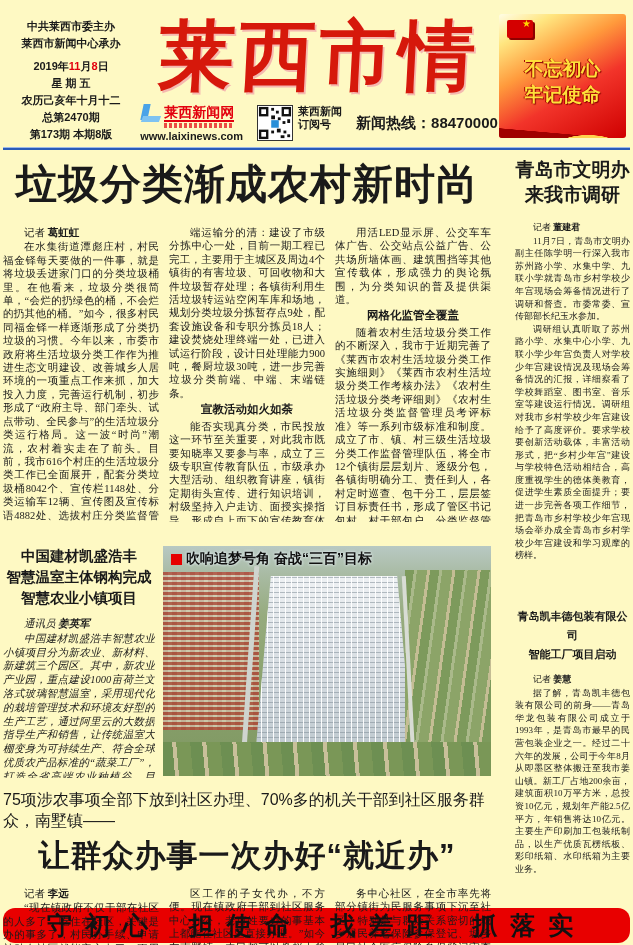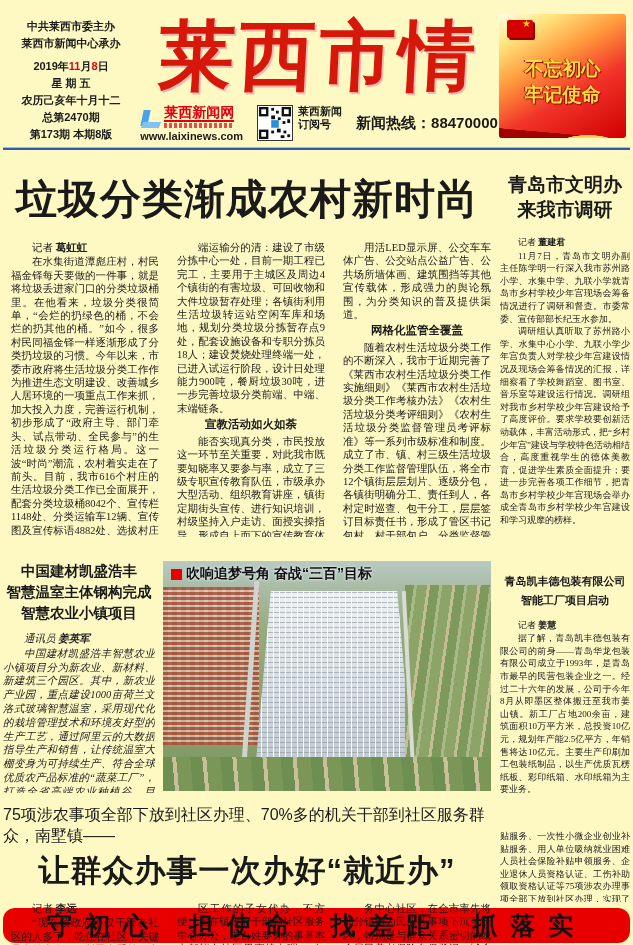--- a/index.html
+++ b/index.html
@@ -9,48 +9,48 @@
   
   .masthead { display:flex; height:146px; padding-top:10px; }
   .pub-info { width:136px; text-align:center; font-family:"Liberation Sans","DejaVu Sans",sans-serif; font-weight:bold; font-size:11px; line-height:17px; padding-top:8px; }
   .pub-info .sp { margin-top:6px; }
   .red { color:#e3000e; }
   .num { font-family:"Liberation Sans","DejaVu Sans",sans-serif; }
   .mast-center { width:360px; display:flex; flex-direction:column; align-items:center; }
   .mast-title { font-family:"DejaVu Serif","Liberation Serif",serif; font-weight:bold; font-size:76px; line-height:92px; color:#d6180b; letter-spacing:4px; transform:skewX(-3deg); text-shadow:2px 2px 0 #f5b9b0; white-space:nowrap; }
   .mast-sub { display:flex; align-items:center; margin-top:2px; width:100%; justify-content:center; gap:14px; }
   .logo-block { text-align:center; }
-  .logo-row { display:flex; align-items:flex-end; gap:4px; }
+  .logo-row { display:flex; align-items:flex-start; gap:4px; }
   .logo-l { width:20px; height:18px; position:relative; }
   .logo-l:before { content:""; position:absolute; left:2px; top:0; width:7px; height:16px; background:#4aa3e8; transform:skewX(-12deg); }
   .logo-l:after { content:""; position:absolute; left:2px; bottom:0; width:18px; height:6px; background:#7ec3f2; transform:skewX(-20deg); }
   .logo-name { color:#e3000e; font-family:"Liberation Sans","DejaVu Sans",sans-serif; font-weight:bold; font-size:14px; border-bottom:2px solid #e3000e; line-height:16px; }
   .logo-strip { height:5px; width:70px; margin:1px auto 0; background:repeating-linear-gradient(90deg,#e3000e 0 3px,transparent 3px 5px); opacity:.7; }
   .logo-url { font-family:"Liberation Sans","DejaVu Sans",sans-serif; font-weight:bold; font-size:11px; margin-top:2px; }
   .qr-block { display:flex; align-items:flex-start; gap:5px; }
   .qr { width:36px; height:36px; background:#fff; border:1px solid #333; position:relative; }
   .qr-label { font-family:"Liberation Sans","DejaVu Sans",sans-serif; font-weight:bold; font-size:11px; line-height:13px; }
   .hotline { font-family:"Liberation Sans","DejaVu Sans",sans-serif; font-weight:bold; font-size:15px; white-space:nowrap; }
   .slogan-box { width:127px; height:124px; margin-top:4px; border-radius:3px; position:relative; overflow:hidden;
     background:linear-gradient(150deg,#fffde6 0%,#ffe680 16%,#ff9a3c 38%,#f2342a 62%,#cf0000 100%); }
   .slogan-text { position:absolute; top:42px; width:100%; text-align:center; font-family:"Liberation Sans","DejaVu Sans",sans-serif; font-weight:bold; font-size:19px; line-height:26px; color:#ffe03a; text-shadow:1px 1px 1px #8e0000, -1px 0 #a80000; }
   .book-icon { position:absolute; top:6px; left:8px; width:26px; height:18px; background:#d40000; border-radius:2px; box-shadow:2px 2px 0 #8e0000; }
   .book-icon:after { content:"★"; position:absolute; right:2px; top:-2px; color:#ffd700; font-size:10px; }
   .slogan-deco { position:absolute; bottom:-6px; left:0; width:100%; height:28px; background:radial-gradient(ellipse at 70% 100%, #ffd24d 0 22%, transparent 23%), linear-gradient(5deg,#a00000 40%, transparent 41%); }
   .blue-rule { height:3px; background:#2a5bb8; border-top:1px solid #9db9e6; margin-top:1px; }
 
   
-  .main { display:flex; padding-top:16px; gap:9px; height:752px; }
+  .main { display:flex; padding-top:1px; gap:24px; height:752px; }
   .left-area { width:488px; }
   .sidebar { width:130px; overflow:hidden; }
 
   
   .lead-head { font-family:"Liberation Sans","DejaVu Sans",sans-serif; font-weight:bold; font-size:41px; text-align:center; letter-spacing:1px; margin:6px 0 14px; white-space:nowrap; }
   .cols3 { display:flex; gap:10px; height:296px; overflow:hidden; }
-  .col { flex:1; font-size:10.5px; line-height:13.4px; text-align:justify;margin-left:8px; }
+  .col { flex:1; font-size:10.5px; line-height:13.4px; text-align:justify; }
   .col p { text-indent:2em; }
   .byline { text-indent:2em; margin-bottom:1px; }
   .byline b { font-family:"Liberation Sans","DejaVu Sans",sans-serif; }
   .subhead { font-family:"Liberation Sans","DejaVu Sans",sans-serif; font-weight:bold; font-size:11.5px; text-align:center; text-indent:0 !important; margin:3px 0; }
 
   
   .mid-row { display:flex; gap:8px; margin-top:24px; height:232px; }
   .mid-left { width:152px; overflow:hidden; }
   .mid-left h2 { font-family:"Liberation Sans","DejaVu Sans",sans-serif; font-weight:bold; font-size:14.5px; line-height:21px; text-align:center; margin-bottom:8px; }
   .mid-left .body { font-size:10.5px; line-height:13.8px; font-style:italic; text-align:justify; }

